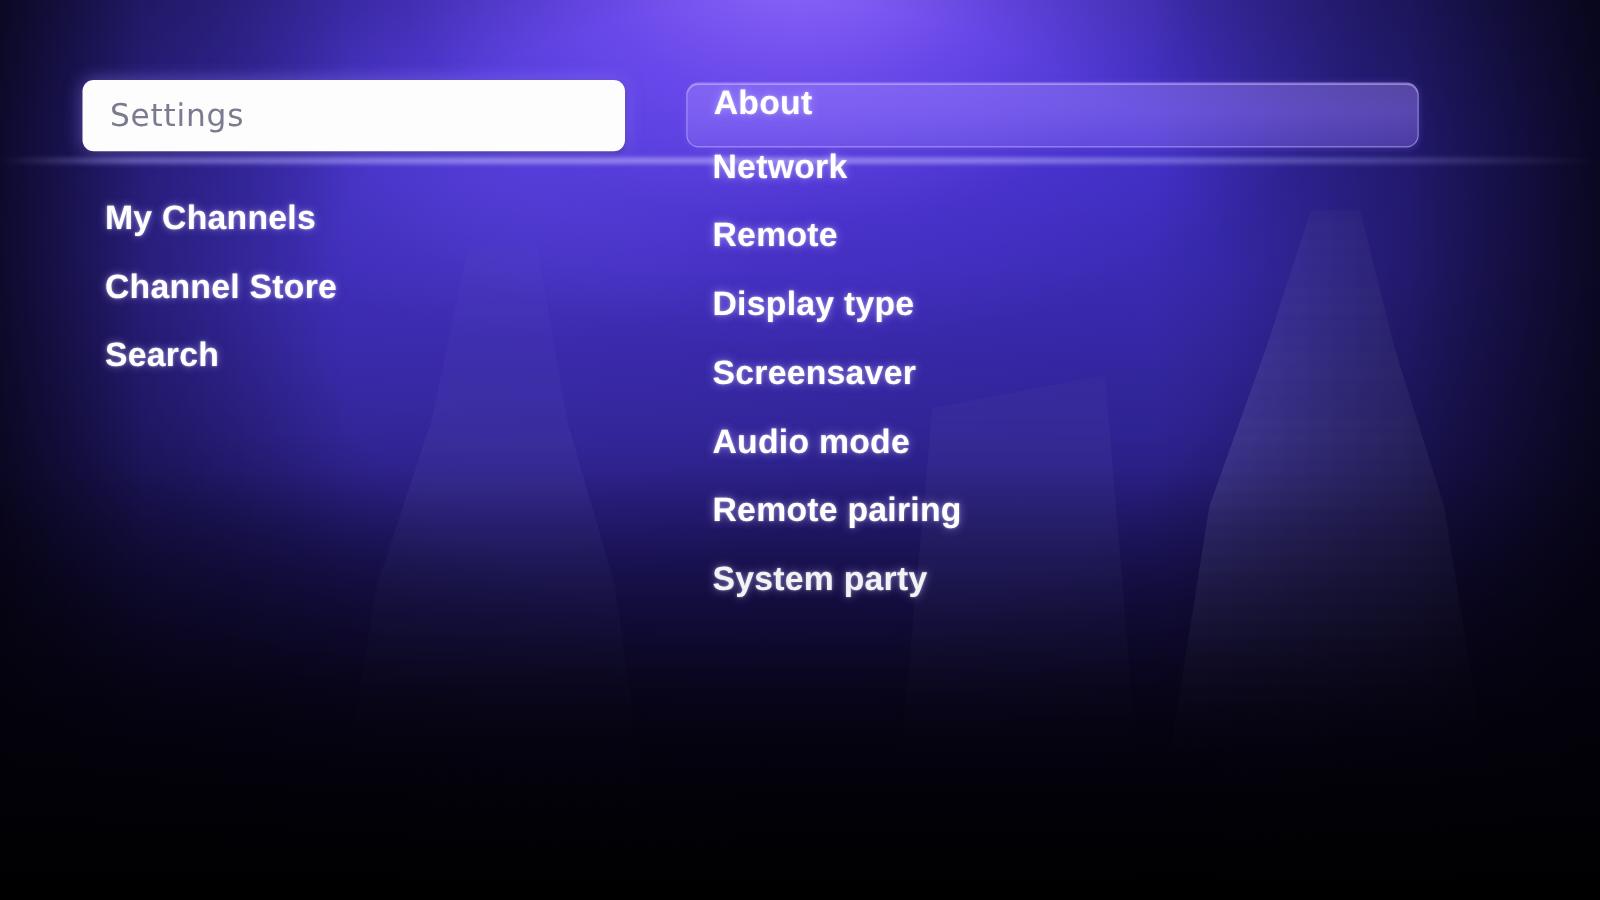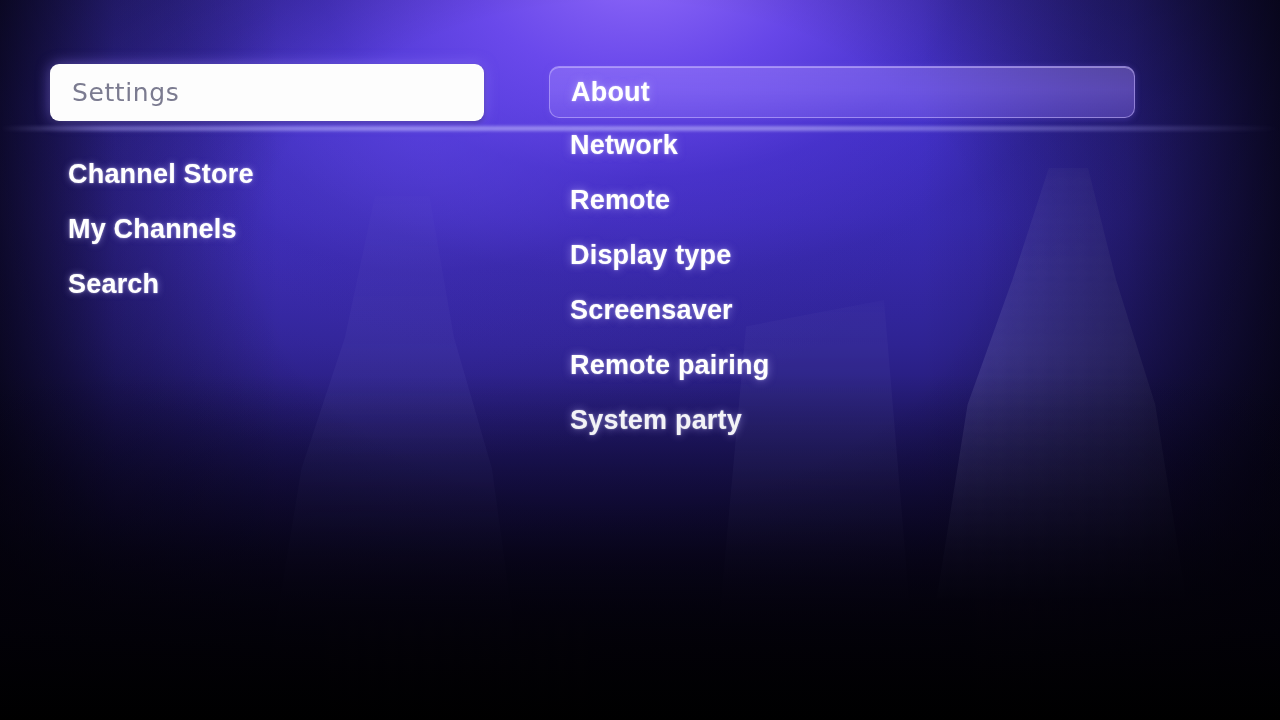--- a/index.html
+++ b/index.html
@@ -181,21 +181,21 @@
       rgba(205,200,255,0.50) 62%,
       rgba(180,172,255,0.28) 86%,
       rgba(160,150,255,0) 100%);
     filter:blur(1.6px);
     pointer-events:none;
   }
 
   
   #left-col {
     position:absolute;
-    left:50px; top:64px; width:440px;
+    left:66px; top:64px; width:440px;
   }
 
   #settings-box {
     width:434px; height:57px;
     background:#fdfdfd;
     border-radius:9px;
     box-shadow:0 0 14px rgba(150,130,255,0.55), 0 2px 5px rgba(0,0,0,0.35);
     display:flex;
     align-items:center;
     padding-left:22px;
@@ -227,21 +227,20 @@
   
   #right-col {
     position:absolute;
     left:549px; top:66px; width:586px;
   }
 
   .right-item {
     position:relative;
     height:55px;
     display:flex;
-    align-items:center;
     padding-left:21px;
   }
 
   .right-item .label {
     font-size:27px;
     font-weight:bold;
     color:#ffffff;
     letter-spacing:0.2px;
     text-shadow:0 0 8px rgba(190,180,255,0.60), 0 0 2px rgba(255,255,255,0.55);
     white-space:nowrap;
@@ -283,22 +282,22 @@
 
   <div id="divider-glow"></div>
 
   <div id="left-col">
 
     <div id="settings-box">
       <span id="settings-placeholder">Settings</span>
     </div>
 
     <div id="left-menu">
+      <div class="left-item">My Channels</div>
       <div class="left-item">Channel Store</div>
-      <div class="left-item">My Channels</div>
       <div class="left-item">Search</div>
     </div>
 
   </div>
 
   <div id="right-col">
 
     <div class="right-item selected">
       <span class="label">About</span>
     </div>
@@ -308,20 +307,23 @@
     <div class="right-item">
       <span class="label">Remote</span>
     </div>
     <div class="right-item">
       <span class="label">Display type</span>
     </div>
     <div class="right-item">
       <span class="label">Screensaver</span>
     </div>
     <div class="right-item">
+      <span class="label">Audio mode</span>
+    </div>
+    <div class="right-item">
       <span class="label">Remote pairing</span>
     </div>
     <div class="right-item">
       <span class="label">System party</span>
     </div>
 
   </div>
 
 </div>
 

